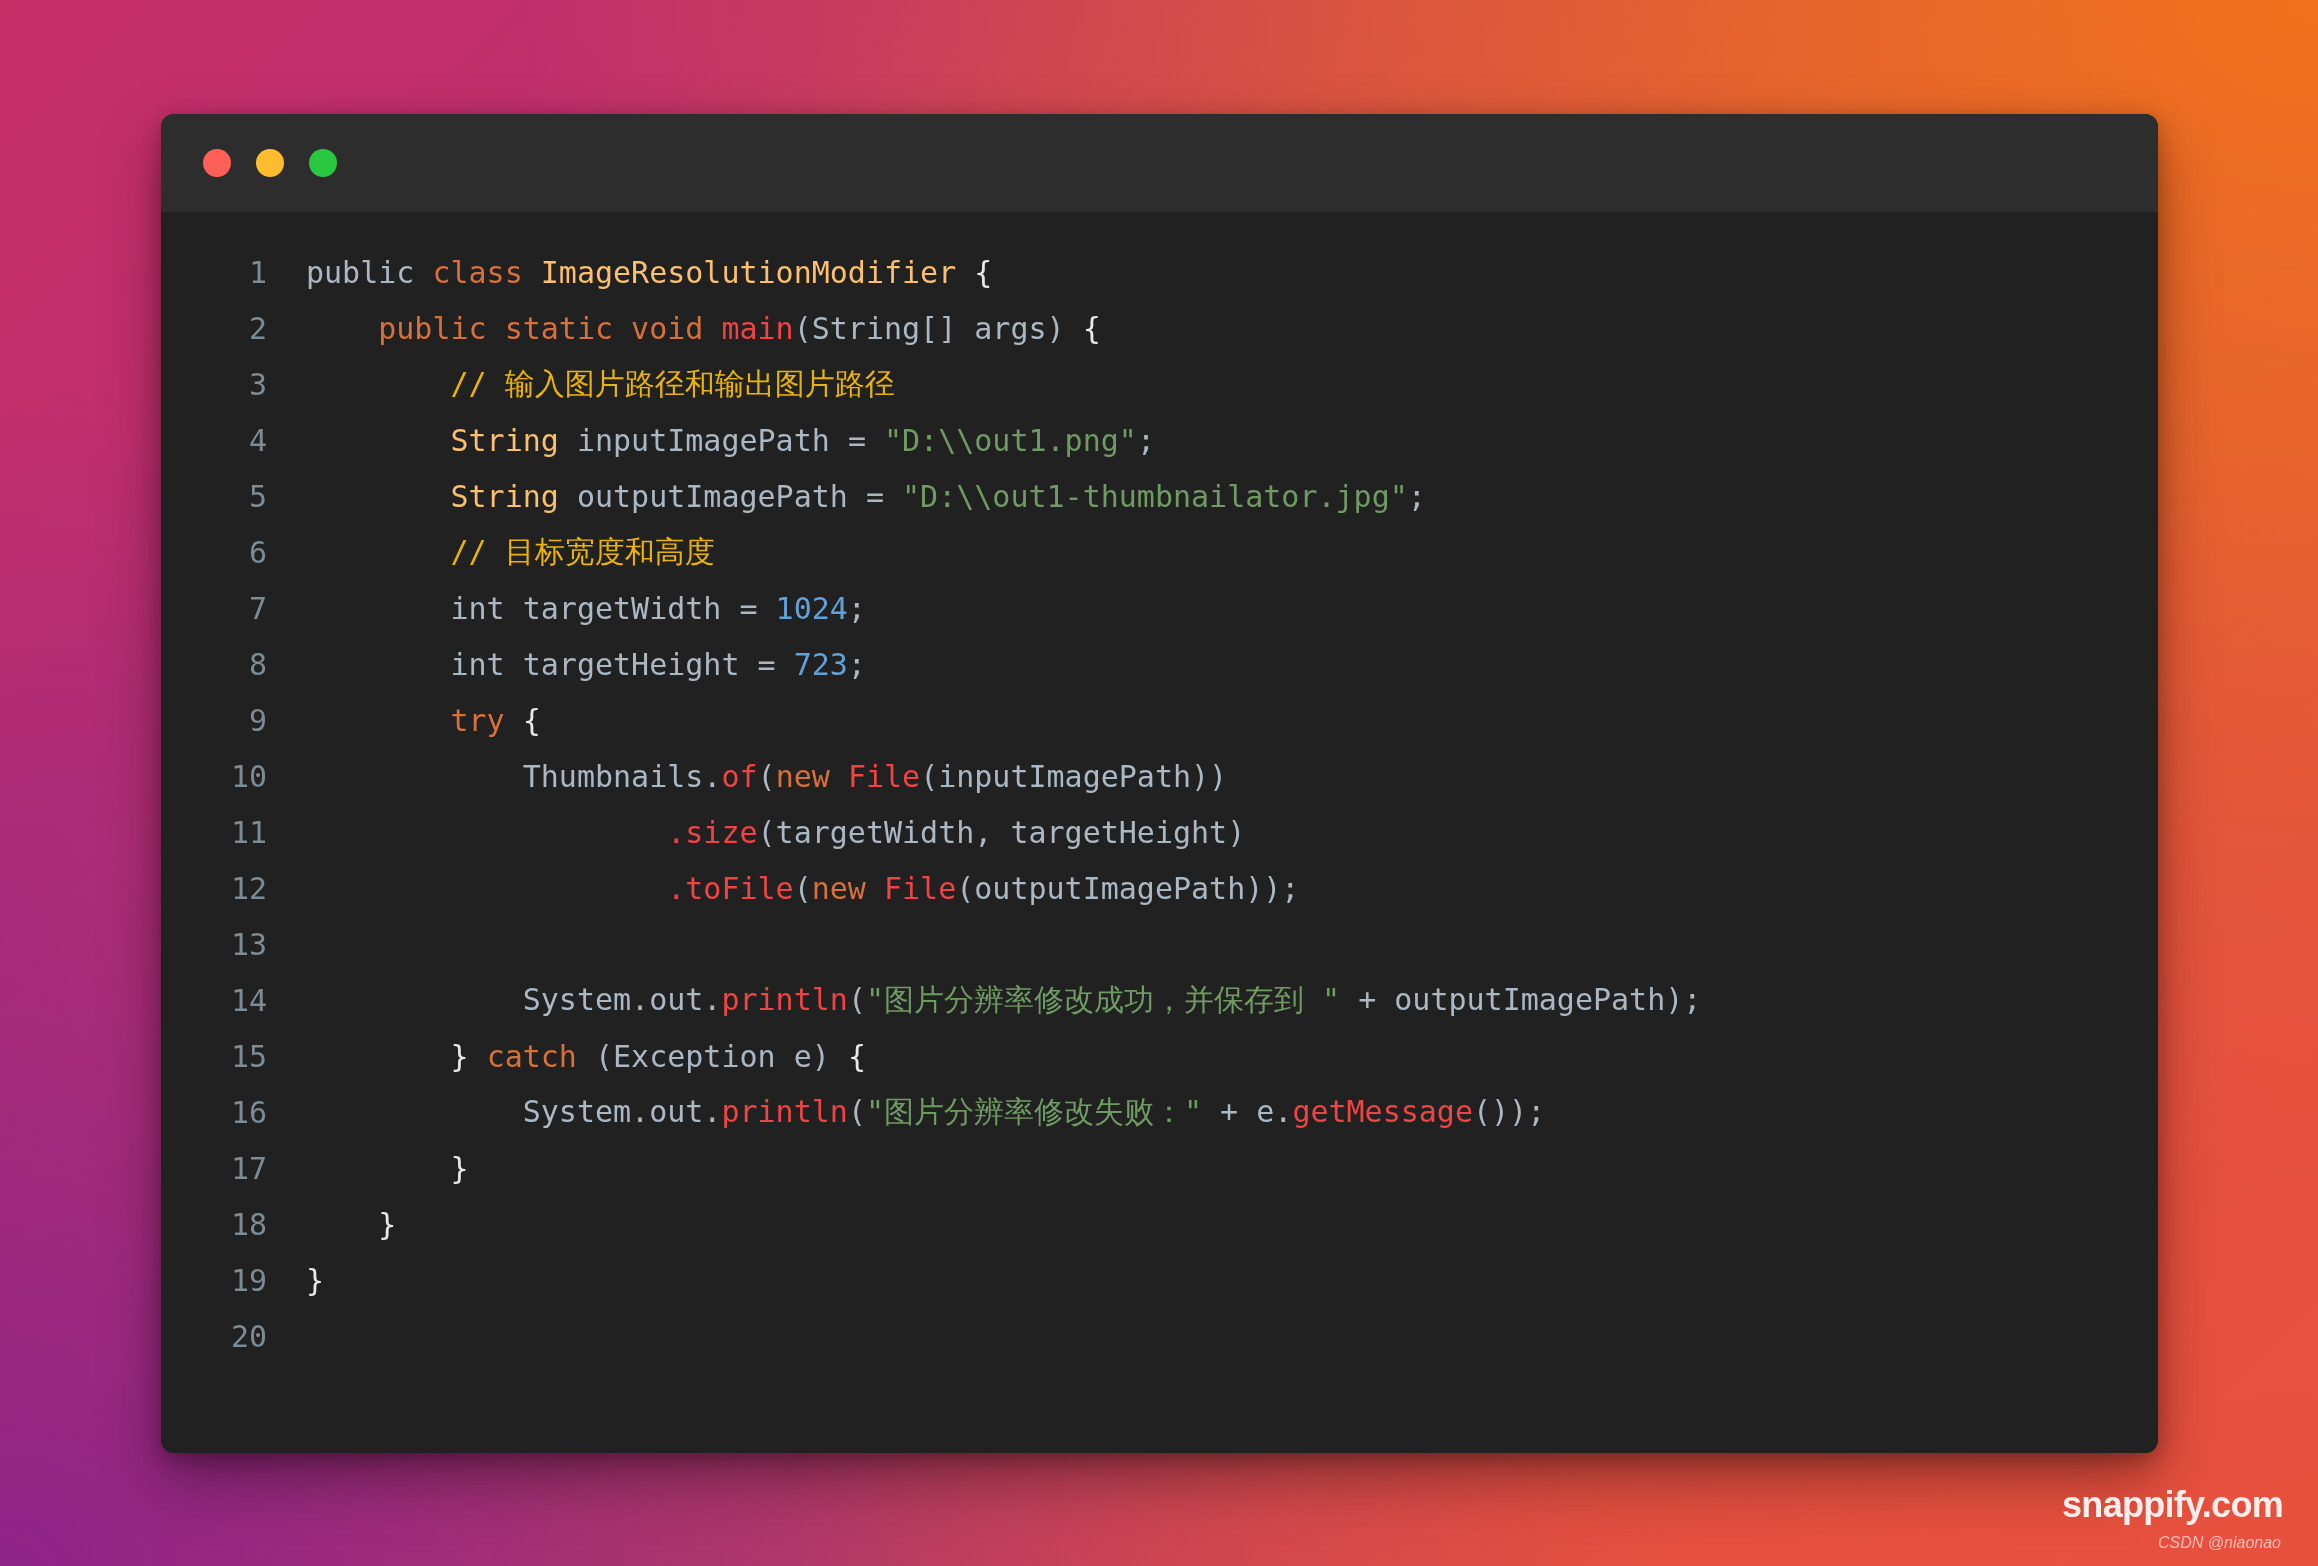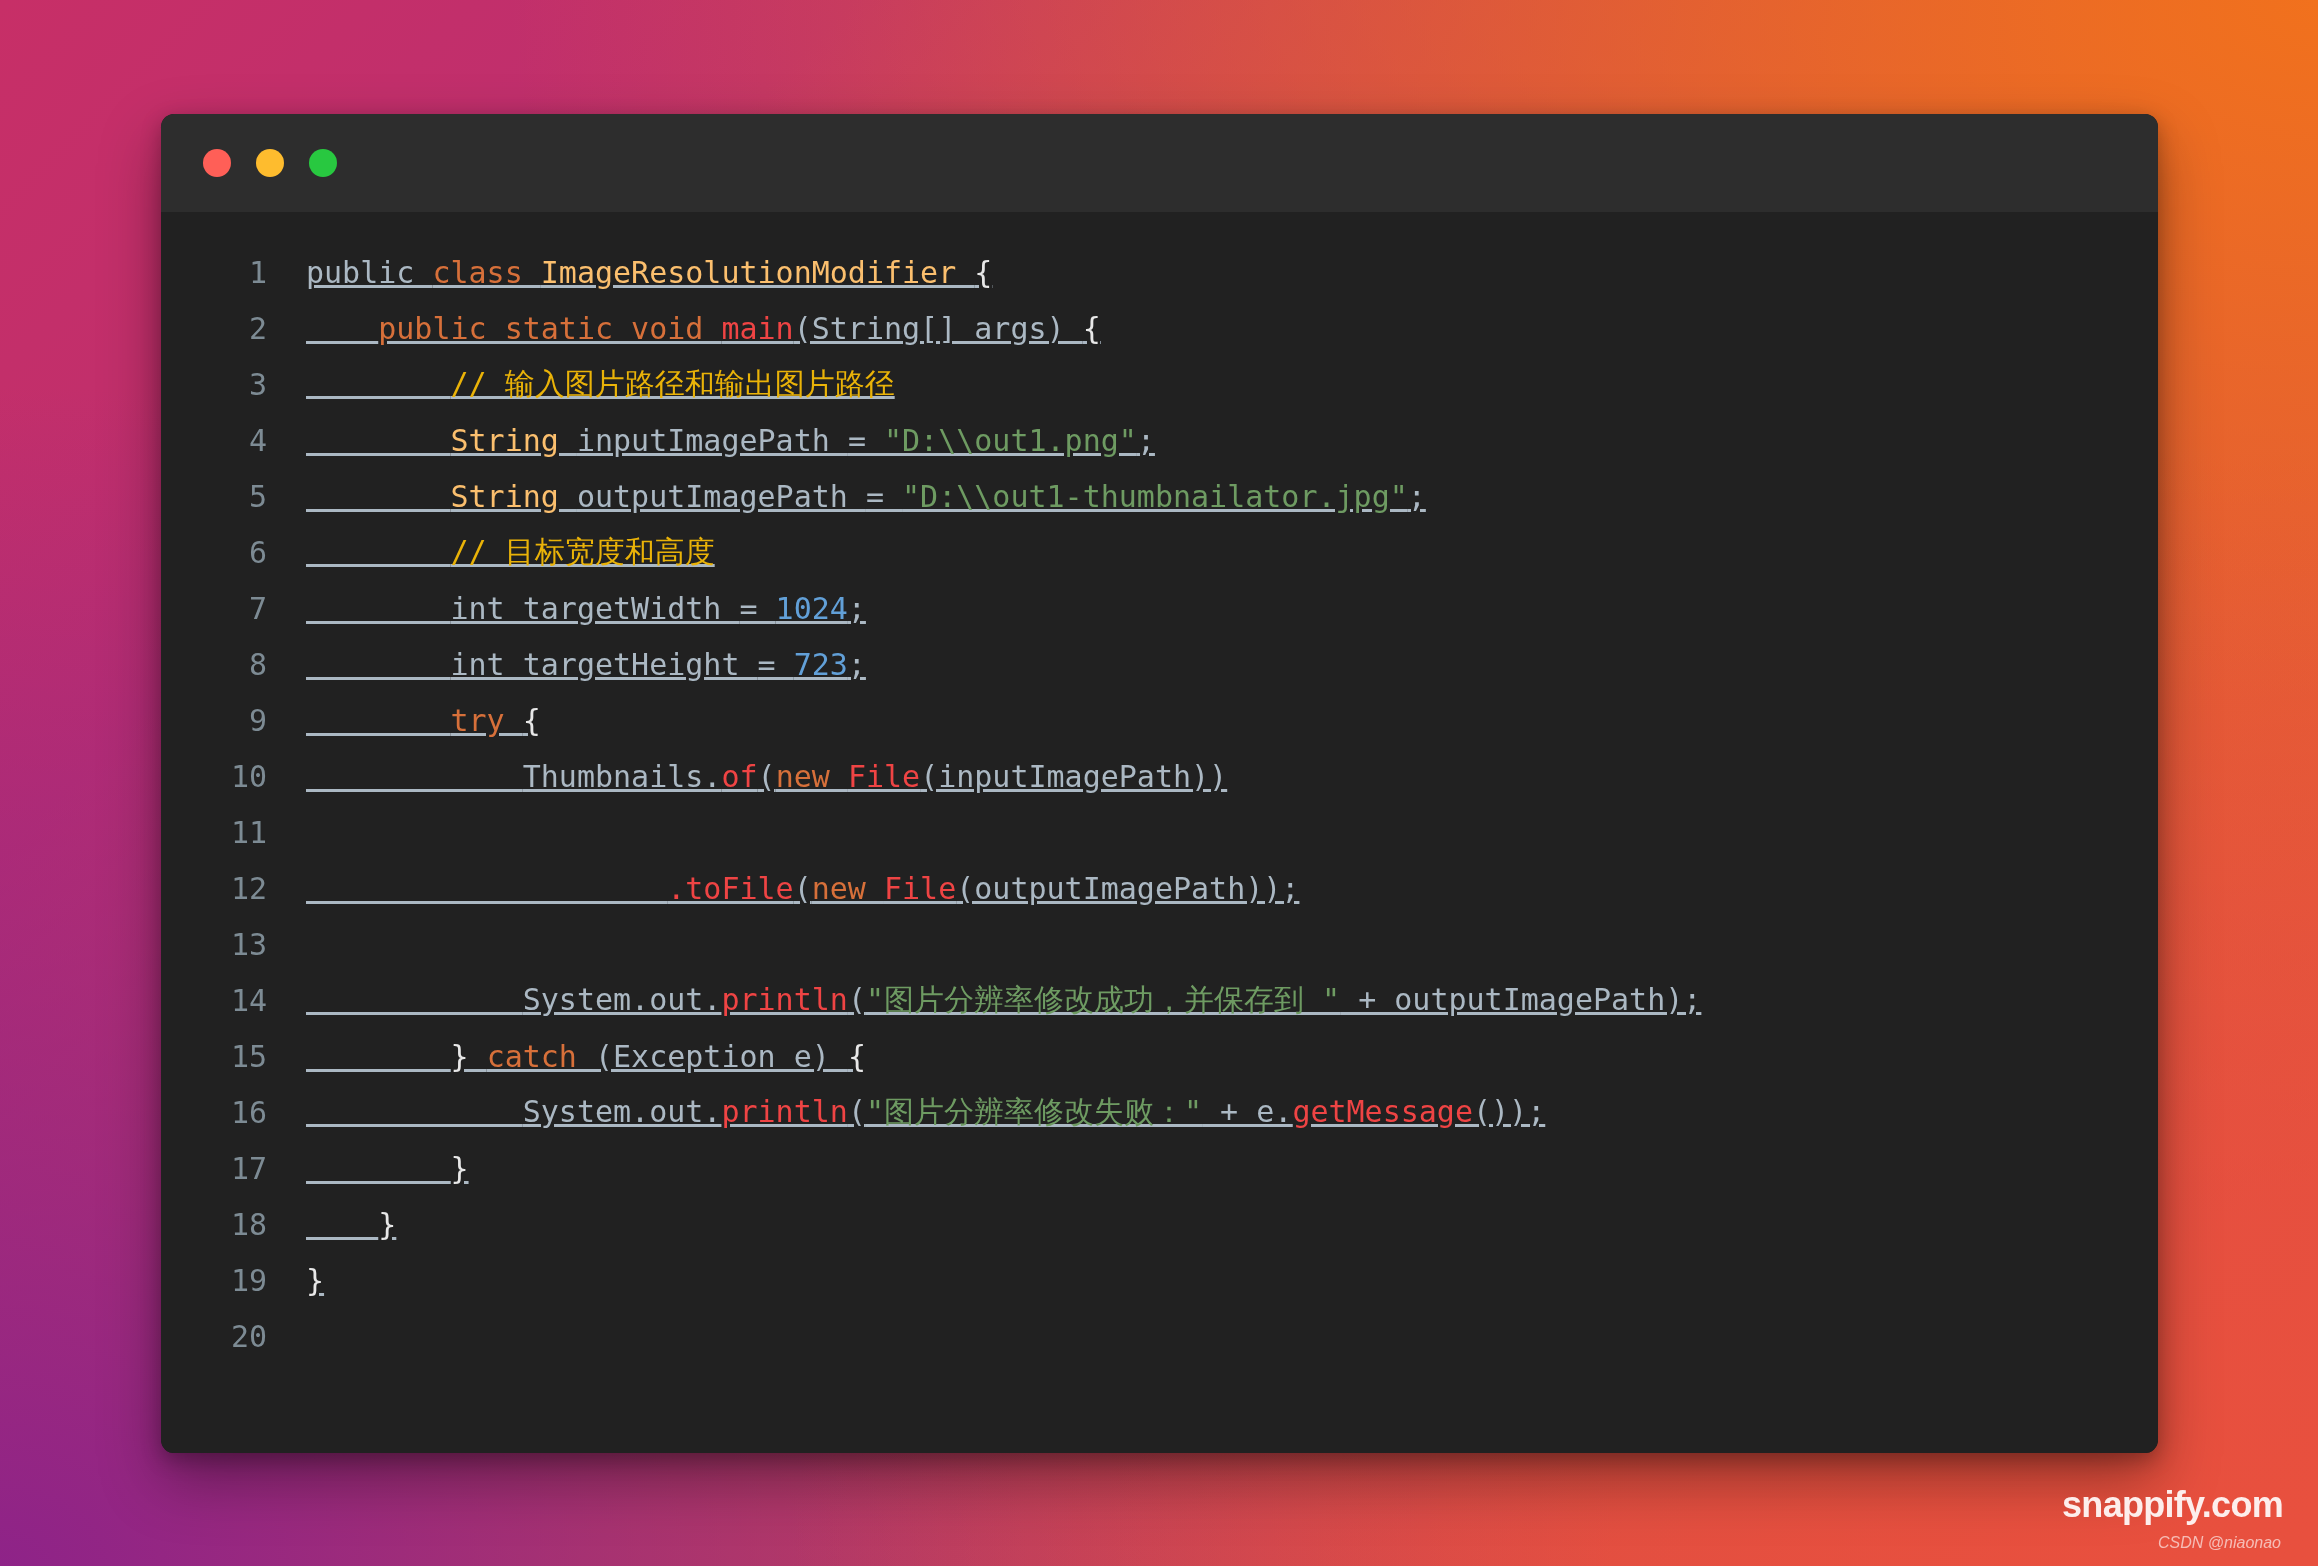--- a/index.html
+++ b/index.html
@@ -58,21 +58,20 @@
     flex:0 0 106px;
     text-align:right;
     color:#7D8B94;
     font-family:"DejaVu Sans Mono", monospace;
     font-size:30px;
     padding-right:0;
   }
   .code {
     padding-left:39px;
     color:#ABB8C3;
-    text-decoration:underline;
   }
 
   
   .kw    { color:#D7703A; }   
   .type  { color:#FBBF6E; }   
   .fn    { color:#ef4444; }
   .str   { color:#6E9B62; }
   .num   { color:#62A0D8; }
   .cmt   { color:#eab308;text-align:center; }
   .pl    { color:#ABB8C3; }
@@ -156,20 +155,21 @@
       <span class="code">        <span class="kw">try </span><span class="brc">{</span></span>
     </div>
 
     <div class="row">
       <span class="ln">10</span>
       <span class="code">            <span class="pl">Thumbnails.</span><span class="fn">of</span><span class="pl">(</span><span class="kw">new </span><span class="fn">File</span><span class="pl">(inputImagePath))</span></span>
     </div>
 
     <div class="row">
       <span class="ln">11</span>
+      <span class="code">                    <span class="fn">.size</span><span class="pl">(targetWidth, targetHeight)</span></span>
     </div>
 
     <div class="row">
       <span class="ln">12</span>
       <span class="code">                    <span class="fn">.toFile</span><span class="pl">(</span><span class="kw">new </span><span class="fn">File</span><span class="pl">(outputImagePath));</span></span>
     </div>
 
     <div class="row">
       <span class="ln">13</span>
       <span class="code"></span>

